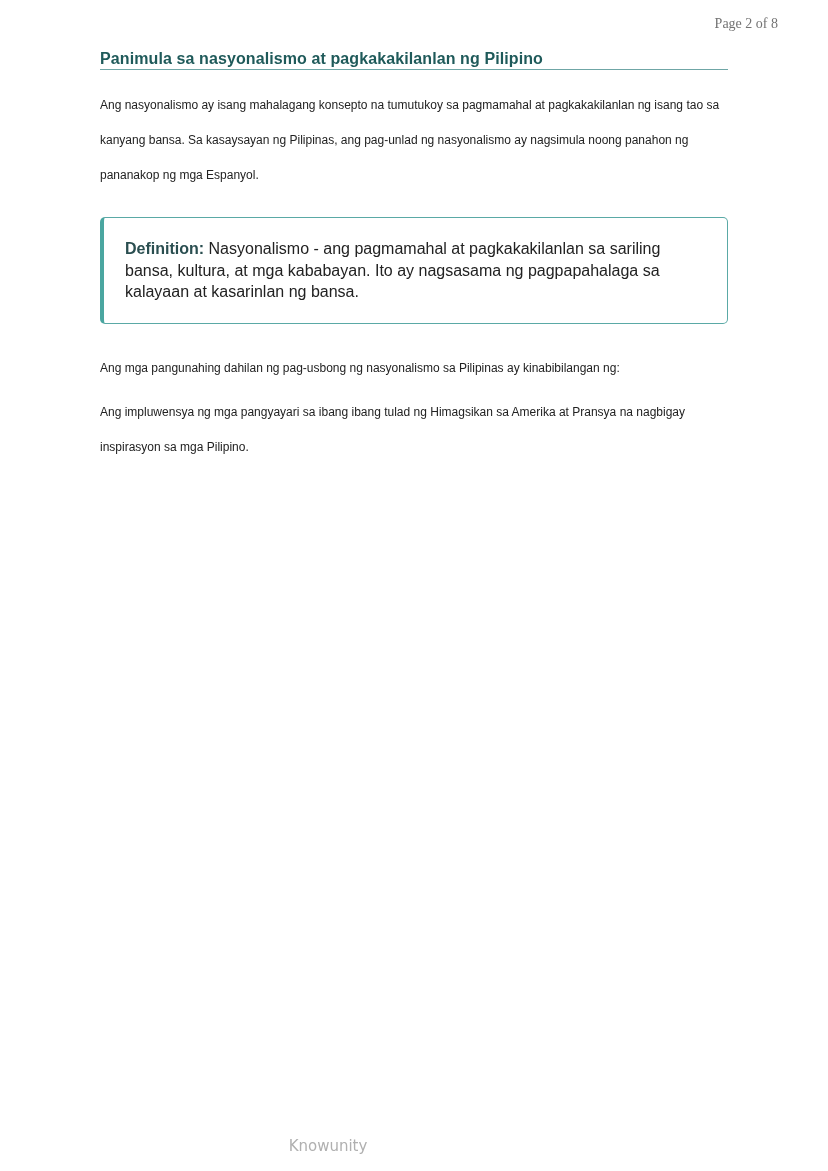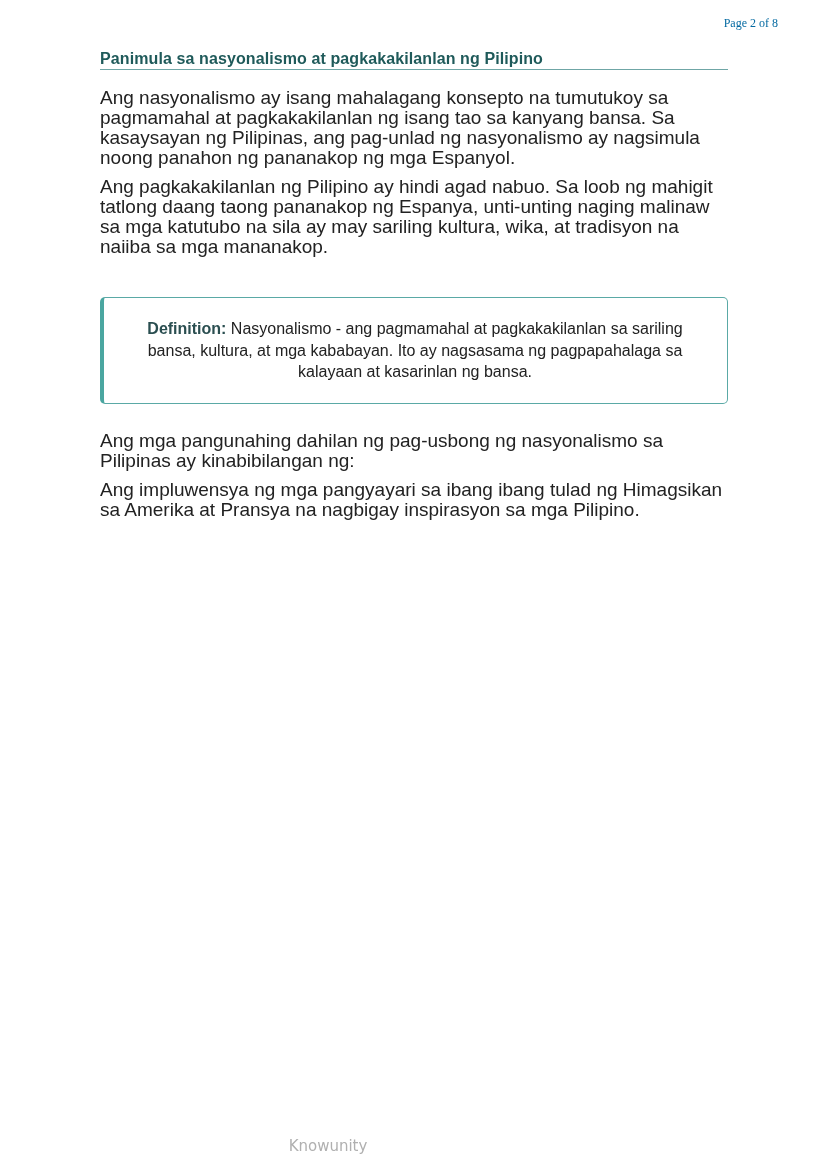--- a/index.html
+++ b/index.html
@@ -13,57 +13,56 @@
       position: relative;
       overflow: hidden;
       font-family: "DejaVu Sans", sans-serif;
       color: #1f2a2e;
     }
     .page-number {
       position: absolute;
       top: 16px;
       right: 50px;
       font-family: "Liberation Serif", serif;
-      font-size: 12px;
-      color: #0369a1;
+      font-size: 14px;
+      color: #737373;
     }
     .content {
       position: absolute;
       left: 100px;
       top: 50px;
       width: 628px;
     }
     .section-title {
       font-family: "Liberation Sans", sans-serif;
       font-weight: bold;
       font-size: 16px;
       color: #1f5a5a;
       padding-bottom: 1px;
       border-bottom: 1.5px solid #6fa6a6;
       margin: 0 0 18px 0;
       letter-spacing: 0.1px;
     }
     .para {
       font-family: "Liberation Sans", sans-serif;
-      font-size: 19px;
-      line-height: 20px;
+      font-size: 12px;
+      line-height: 35px;
       color: #222;
       margin: 0 0 9px 0;
     }
     .callout {
       border: 1.5px solid #5aa9a6;
       border-left: 4px solid #4aa6a0;
       border-radius: 5px;
       padding: 20px 22px 20px 21px;
-      margin: 40px 0 27px 0;
+      margin: 24px 0 27px 0;
       font-family: "Liberation Sans", sans-serif;
       font-size: 16px;
       line-height: 21.5px;
       color: #222;
-      text-align: center;
     }
     .callout-label {
       font-weight: bold;
       color: #2a4e50;
     }
     .footer-brand {
       position: absolute;
       bottom: 16px;
       left: 0;
       width: 656px;
@@ -75,21 +74,20 @@
   </style>
 </head>
 <body>
 
 <div class="page-number">Page 2 of 8</div>
 
 <div class="content">
   <h2 class="section-title">Panimula sa nasyonalismo at pagkakakilanlan ng Pilipino</h2>
 
   <p class="para">Ang nasyonalismo ay isang mahalagang konsepto na tumutukoy sa pagmamahal at pagkakakilanlan ng isang tao sa kanyang bansa. Sa kasaysayan ng Pilipinas, ang pag-unlad ng nasyonalismo ay nagsimula noong panahon ng pananakop ng mga Espanyol.</p>
-  <p class="para">Ang pagkakakilanlan ng Pilipino ay hindi agad nabuo. Sa loob ng mahigit tatlong daang taong pananakop ng Espanya, unti-unting naging malinaw sa mga katutubo na sila ay may sariling kultura, wika, at tradisyon na naiiba sa mga mananakop.</p>
 
   <div class="callout">
     <span class="callout-label">Definition:</span><span> Nasyonalismo - ang pagmamahal at pagkakakilanlan sa sariling bansa, kultura, at mga kababayan. Ito ay nagsasama ng pagpapahalaga sa kalayaan at kasarinlan ng bansa.</span>
   </div>
 
   <p class="para">Ang mga pangunahing dahilan ng pag-usbong ng nasyonalismo sa Pilipinas ay kinabibilangan ng:</p>
   <p class="para">Ang impluwensya ng mga pangyayari sa ibang ibang tulad ng Himagsikan sa Amerika at Pransya na nagbigay inspirasyon sa mga Pilipino.</p>
 
 </div>
 

